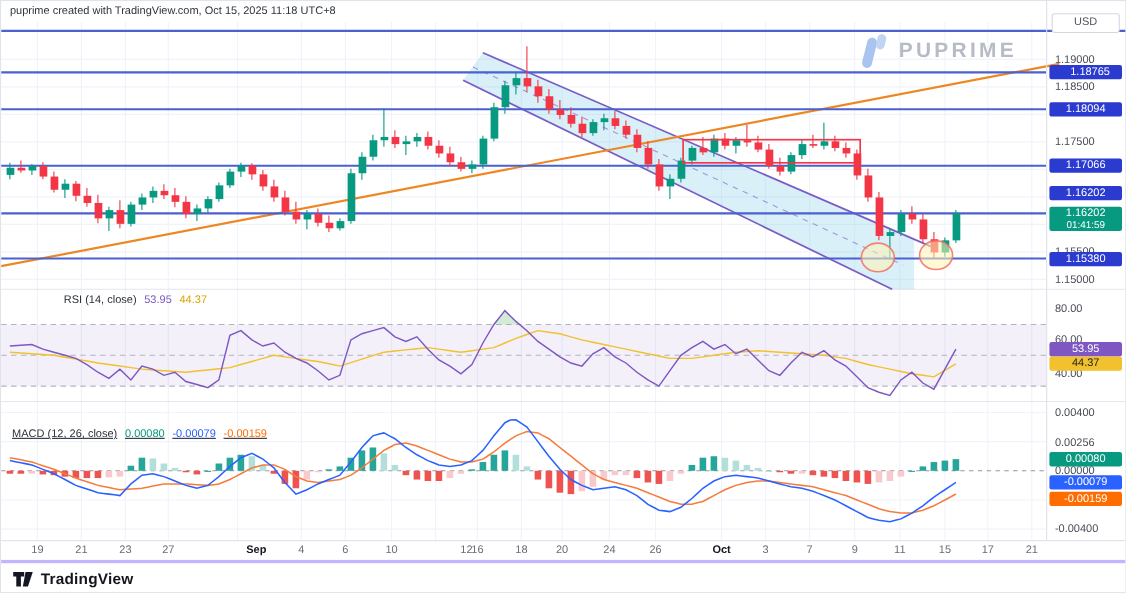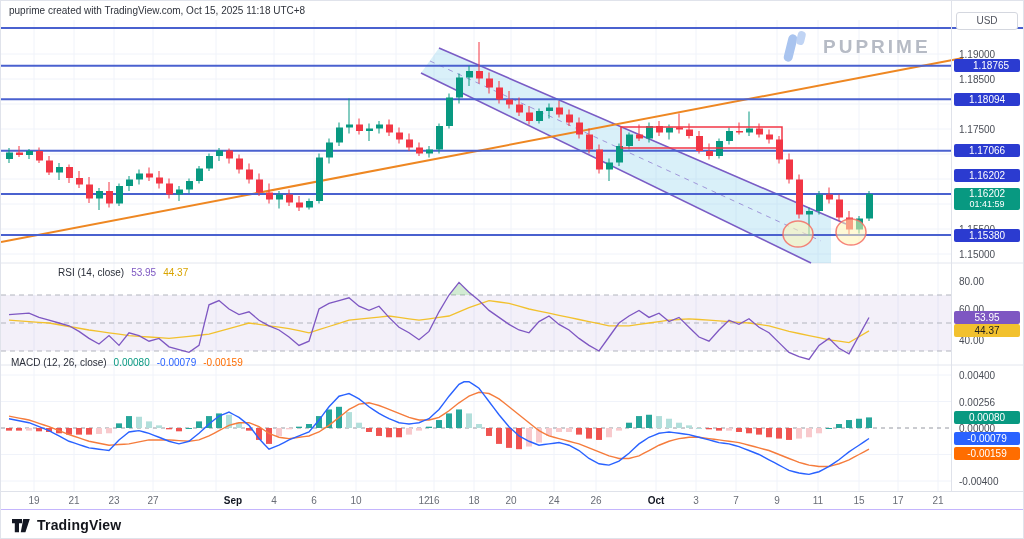--- a/index.html
+++ b/index.html
@@ -1,38 +1,38 @@
 <!DOCTYPE html>
 <html><head>
 <meta charset="utf-8">
 <style>
   html,body{margin:0;padding:0;background:#fff;}
   .app{position:relative;width:1024px;height:539px;background:#ffffff;border:1px solid #e0e3eb;
        box-sizing:border-box;font-family:"Liberation Sans",sans-serif;overflow:hidden;}
   .attribution{position:absolute;left:8px;top:4px;font-size:10px;color:#2f333c;white-space:nowrap;z-index:6;}
   #chart-svg{position:absolute;left:0;top:0;z-index:1;}
-  .watermark{position:absolute;left:780px;top:27px;display:flex;align-items:center;gap:12px;z-index:2;}
+  .watermark{position:absolute;left:780px;top:27px;display:flex;align-items:center;gap:6px;z-index:2;}
   .watermark .wm-text{font-size:19px;font-weight:bold;color:#b6bbc5;letter-spacing:3px;}
   .price-axis{position:absolute;left:950px;top:0;width:74px;height:490px;z-index:5;}
   .axis-sep{position:absolute;left:950px;top:0;width:1px;height:490px;background:#dfe2ea;z-index:5;}
   .usd-box{position:absolute;left:5px;top:11px;width:60px;height:16px;border:1px solid #d4d7df;border-radius:3px;
            background:#fff;font-size:10px;color:#50535e;text-align:center;line-height:16px;z-index:7;}
   .ptick{position:absolute;left:8px;font-size:10px;color:#4a4e57;z-index:2;white-space:nowrap;}
   .pbadge{position:absolute;left:3px;width:66px;height:13px;border-radius:2px;color:#fff;font-size:10px;
           text-align:center;line-height:13px;z-index:4;box-sizing:border-box;}
   .cur-badge{position:absolute;left:3px;width:66px;height:22px;border-radius:2px;color:#fff;text-align:center;z-index:4;}
   .cur-badge .l1{font-size:10px;line-height:11px;}
   .cur-badge .l2{font-size:9px;line-height:10px;}
   .legend{position:absolute;display:flex;gap:7px;font-size:10px;color:#2a2e39;z-index:3;white-space:nowrap;}
   .lg-purple{color:#7e57c2;} .lg-yellow{color:#dba githubusercontent00;} 
   .lg-yellow{color:#d9a400;} .lg-green{color:#089981;} .lg-blue{color:#2962ff;} .lg-orange{color:#ff6d00;}
   .time-axis{position:absolute;left:0;top:490px;width:1024px;height:18px;border-top:1px solid #dfe2ea;z-index:3;background:#fff;}
   .ttick{position:absolute;top:3px;transform:translateX(-50%);font-size:10px;color:#696d76;}
   .ttick.month{color:#131722;font-weight:bold;}
-  .footer{position:absolute;left:0;top:508px;width:1024px;height:31px;background:#fff;border-top:1px solid #c4b5fd;z-index:4;
+  .footer{position:absolute;left:0;top:508px;width:1024px;height:31px;background:#fff;border-top:3px solid #c4b5fd;z-index:4;
           display:flex;align-items:center;padding-left:10px;box-sizing:border-box;gap:6px;}
   .footer .tv-text{font-size:14px;font-weight:bold;color:#14161c;letter-spacing:.2px;}
 </style>
 </head>
 <body>
 
 <div class="app">
   <div class="attribution">puprime created with TradingView.com, Oct 15, 2025 11:18 UTC+8</div>
 
   <svg id="chart-svg" width="1024" height="539">
@@ -409,21 +409,21 @@
       <div class="pbadge" style="top: 430.967px; background: rgb(41, 98, 255); color: rgb(255, 255, 255);">-0.00079</div>
       <div class="pbadge" style="top: 445.567px; background: rgb(255, 109, 0); color: rgb(255, 255, 255);">-0.00159</div>
     </div>
 
   <div class="legend" style="left:10px;top:266px;margin-left:47px;">
     <span>RSI (14, close)</span>
     <span class="lg-purple">53.95</span>
     <span class="lg-yellow">44.37</span>
   </div>
 
-  <div class="legend" style="left:10px;top:356px;">
+  <div class="legend" style="left:10px;top:388px;text-decoration:underline;">
     <span>MACD (12, 26, close)</span>
     <span class="lg-green">0.00080</span>
     <span class="lg-blue">-0.00079</span>
     <span class="lg-orange">-0.00159</span>
   </div>
 
   <div class="time-axis" id="time-axis">
       <span class="ttick" style="left: 33px;">19</span>
       <span class="ttick" style="left: 73px;">21</span>
       <span class="ttick" style="left: 113px;">23</span>

